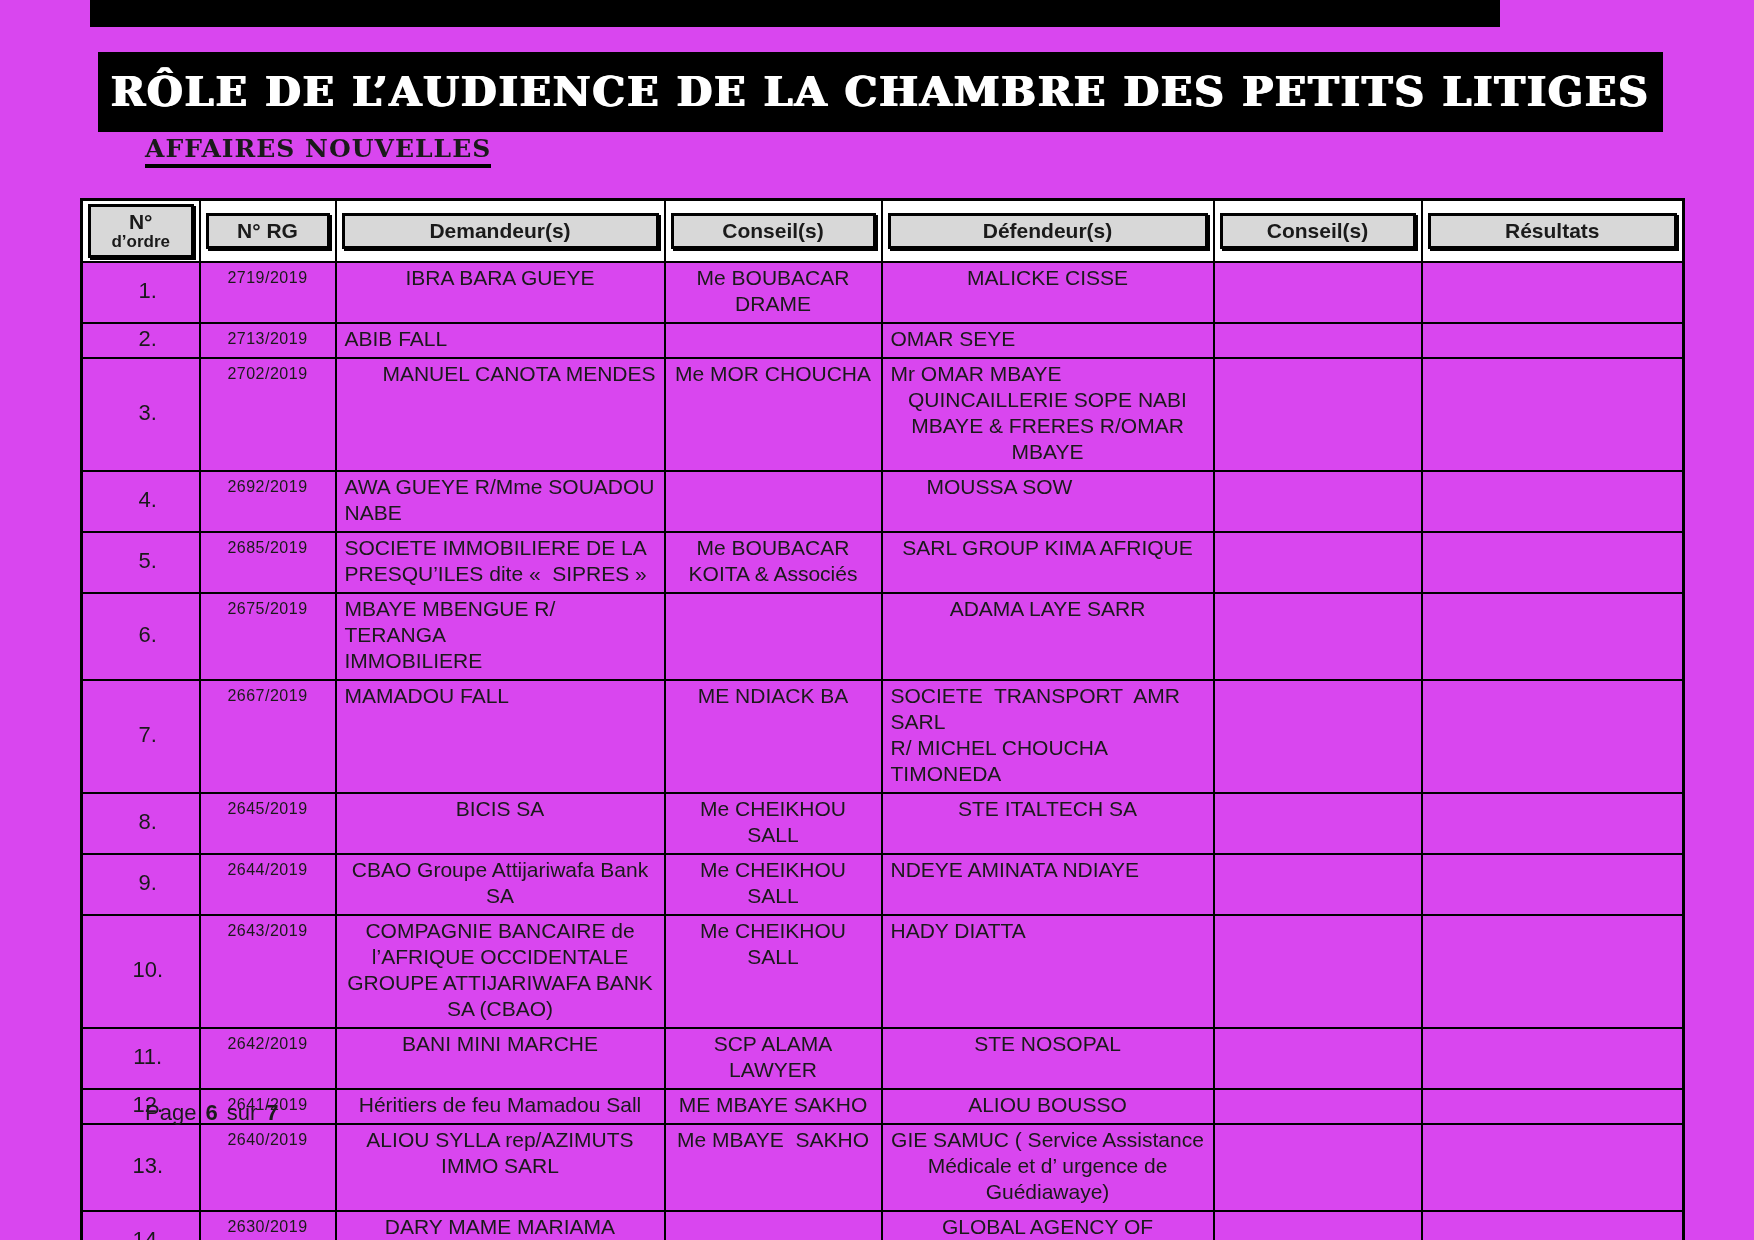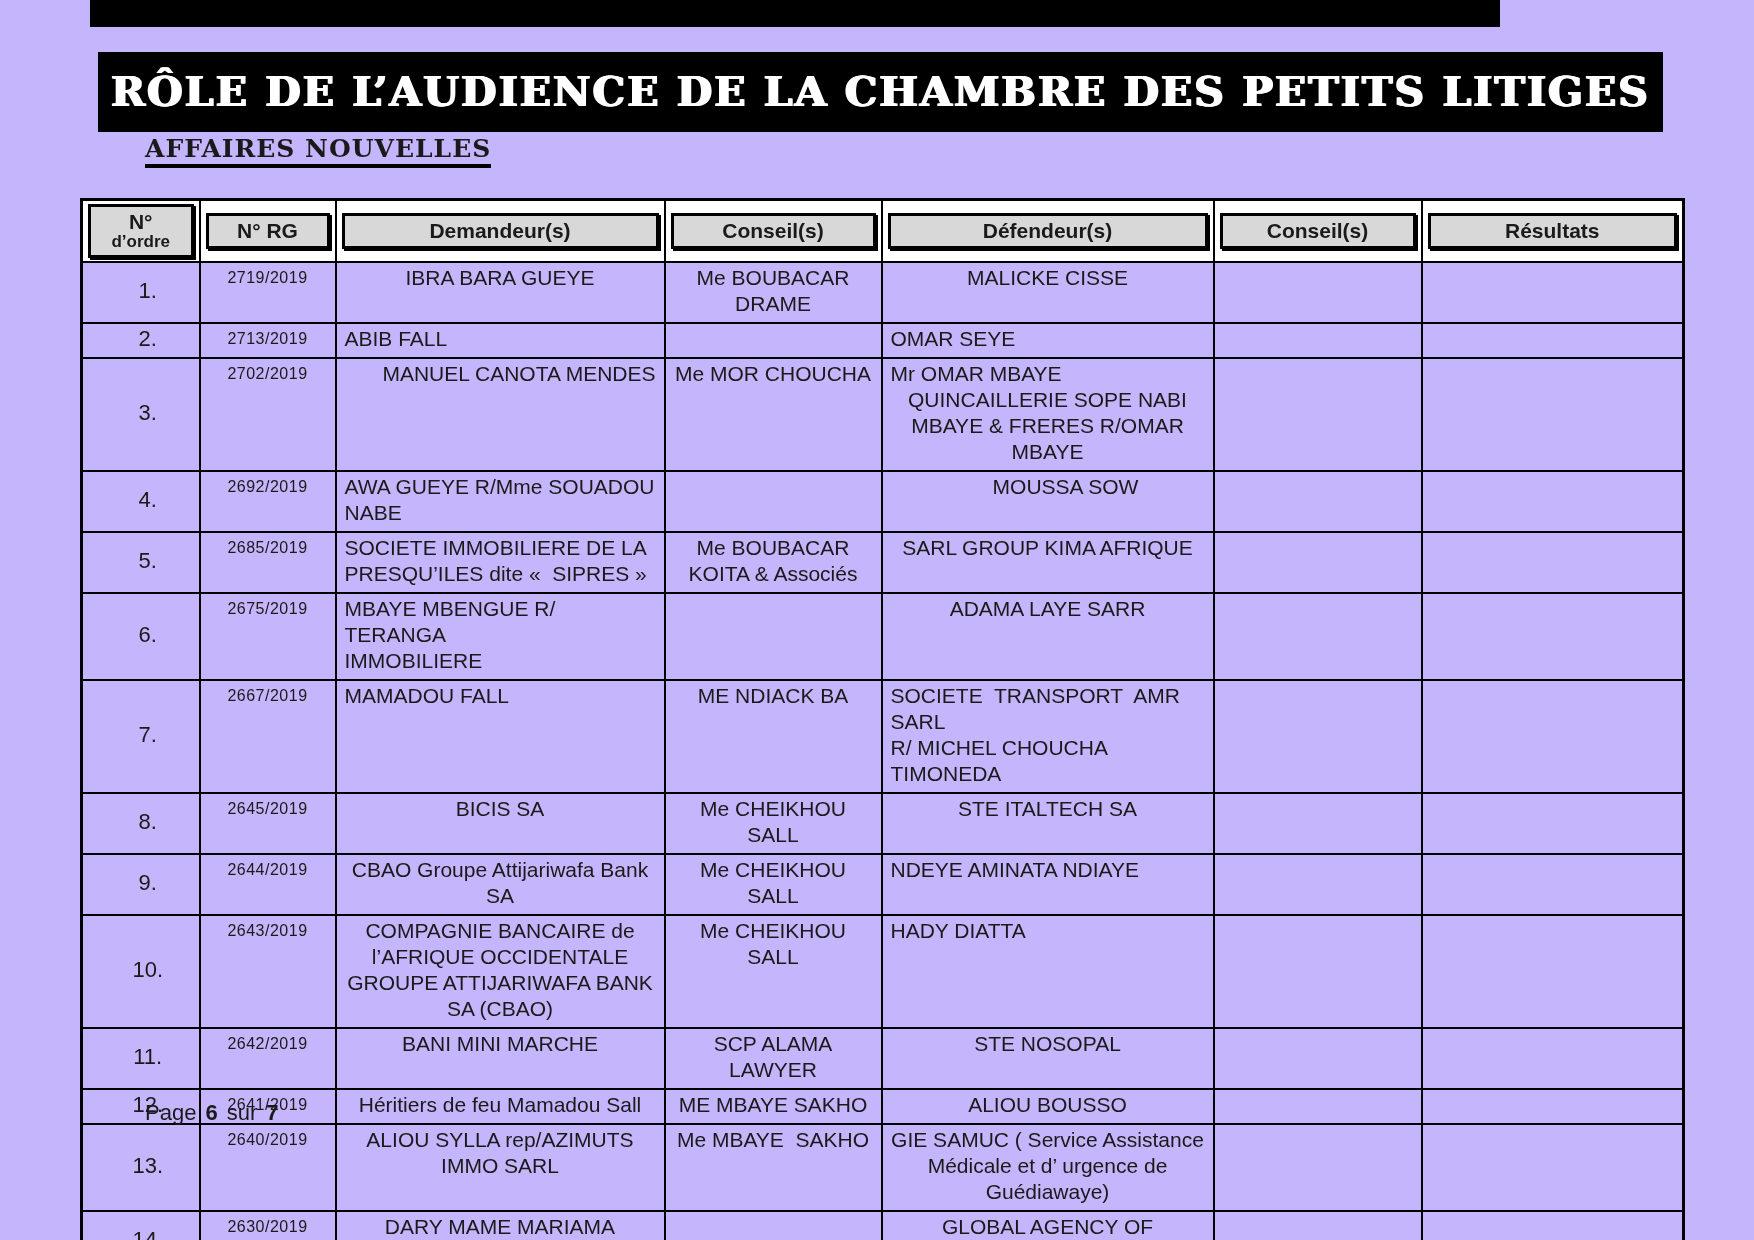--- a/index.html
+++ b/index.html
@@ -1,20 +1,20 @@
 <!DOCTYPE html>
 <html><head>
 <meta charset="utf-8">
 <style>
   html, body { margin: 0; padding: 0; background: #ffffff; }
   #page {
     position: relative;
     width: 1754px;
     height: 1240px;
-    background: #c4b5fd;
+    background: #d946ef;
     font-family: "Liberation Sans", sans-serif;
     color: #1a1a1a;
     overflow: hidden;
   }
   
   #top-strip {
     position: absolute;
     left: 90px; top: 0; width: 1410px; height: 27px;
     background: #000;
   }
@@ -197,21 +197,21 @@
           <td class="col-defendeur"><div style="text-align: left;">Mr OMAR MBAYE</div><div style="text-align: center;">QUINCAILLERIE SOPE NABI</div><div style="text-align: center;">MBAYE &amp; FRERES R/OMAR</div><div style="text-align: center;">MBAYE</div></td>
           <td class="col-conseil2"></td>
           <td class="col-resultat"></td>
         </tr>
         <tr>
           <td class="col-ordre">4.</td>
           <td class="col-rg">2692/2019</td>
           <td class="col-demandeur" style="text-align: left; margin-left: 8px;">AWA GUEYE R/Mme SOUADOU
 NABE</td>
           <td class="col-conseil1"></td>
-          <td class="col-defendeur" style="text-align: center; padding-left: 44px;">MOUSSA SOW</td>
+          <td class="col-defendeur" style="text-align: left; padding-left: 44px;">MOUSSA SOW</td>
           <td class="col-conseil2"></td>
           <td class="col-resultat"></td>
         </tr>
         <tr>
           <td class="col-ordre">5.</td>
           <td class="col-rg">2685/2019</td>
           <td class="col-demandeur" style="text-align: left;">SOCIETE IMMOBILIERE DE LA
 PRESQU’ILES dite «  SIPRES »</td>
           <td class="col-conseil1" style="text-align: center;">Me BOUBACAR
 KOITA &amp; Associés</td>

